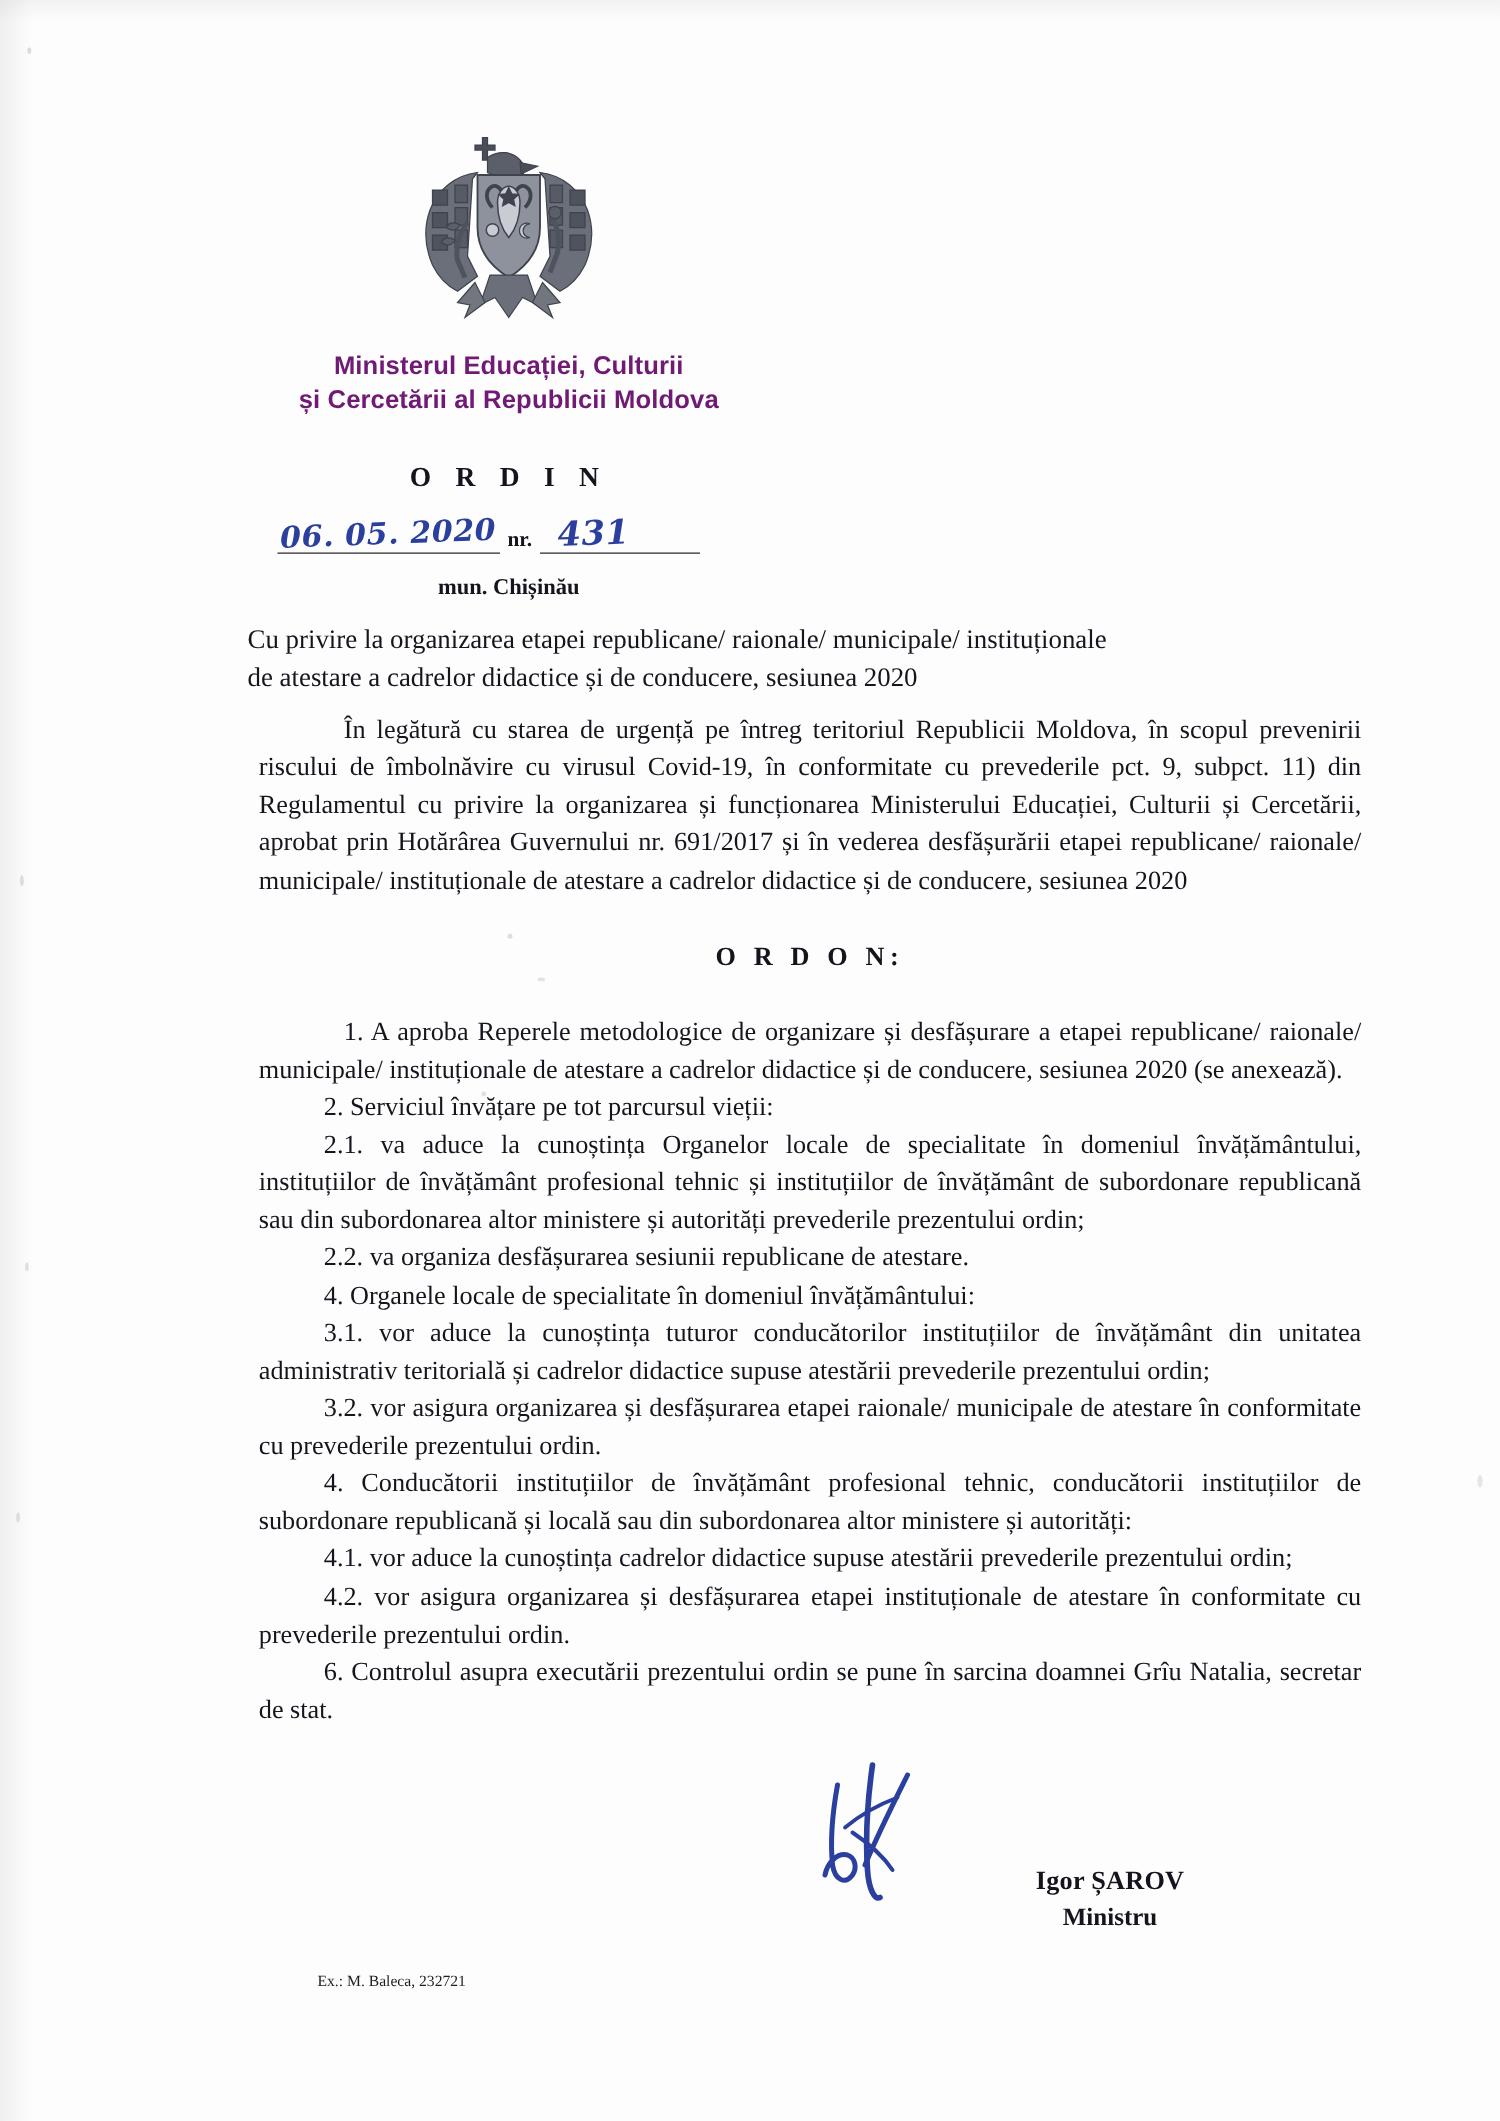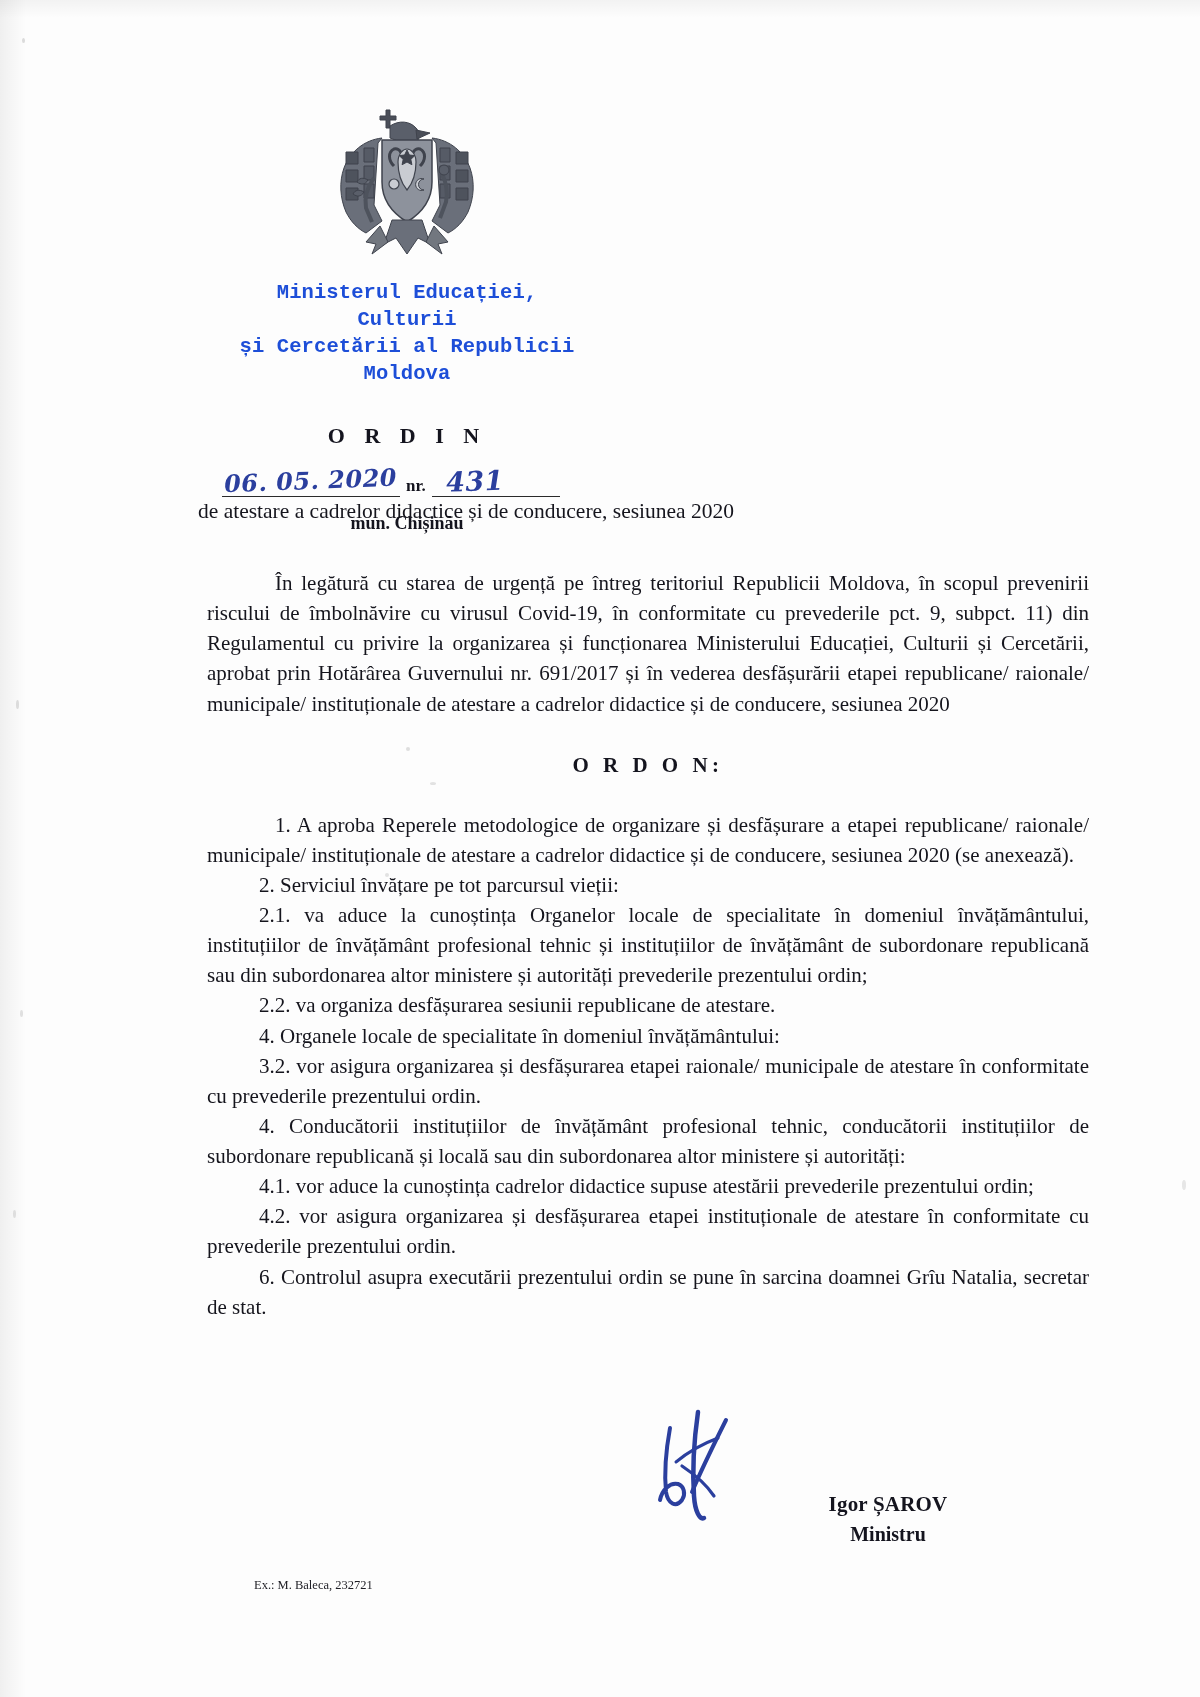--- a/index.html
+++ b/index.html
@@ -51,26 +51,26 @@
   }
   .emblem-box {
     width: 190px;
     height: 165px;
     margin: 0 auto 14px auto;
     position: relative;
   }
   .emblem-box svg { display: block; width: 100%; height: 100%; }
 
   .ministry-name {
-    font-family: Liberation Mono, monospace;
+    font-family: Liberation Sans, sans-serif;
     font-weight: bold;
     font-size: 20.5px;
     line-height: 1.32;
     letter-spacing: 0.1px;
-    color: #1d4ed8;
+    color: #701a75;
   }
   .ministry-name .l2 { display: block; }
 
   .order-word {
     margin-top: 36px;
     font-family: "Liberation Serif", serif;
     font-weight: bold;
     font-size: 22px;
     letter-spacing: 7px;
     color: #14141e;
@@ -287,34 +287,36 @@
       <span class="nr-label">nr.</span>
       <div class="nr-slot">
         <span class="handwriting hw-nr">431</span>
       </div>
     </div>
 
     <div class="city">mun. Chișinău</div>
   </div>
 
   <div class="subject">
+    <div>Cu privire la organizarea etapei republicane/ raionale/ municipale/ instituționale</div>
     <div>de atestare a cadrelor didactice și de conducere, sesiunea 2020</div>
   </div>
 
   <div class="content">
 
     <p class="para indent">În legătură cu starea de urgență pe întreg teritoriul Republicii Moldova, în scopul prevenirii riscului de îmbolnăvire cu virusul Covid-19, în conformitate cu prevederile pct. 9, subpct. 11) din Regulamentul cu privire la organizarea și funcționarea Ministerului Educației, Culturii și Cercetării, aprobat prin Hotărârea Guvernului nr. 691/2017 și în vederea desfășurării etapei republicane/ raionale/ municipale/ instituționale de atestare a cadrelor didactice și de conducere, sesiunea 2020</p>
 
     <div class="ordon">O R D O N:</div>
 
     <p class="para indent clause">1. A aproba Reperele metodologice de organizare și desfășurare a etapei republicane/ raionale/ municipale/ instituționale de atestare a cadrelor didactice și de conducere, sesiunea 2020 (se anexează).</p>
     <p class="para indent-sm clause">2. Serviciul învățare pe tot parcursul vieții:</p>
     <p class="para indent-sm clause">2.1. va aduce la cunoștința Organelor locale de specialitate în domeniul învățământului, instituțiilor de învățământ profesional tehnic și instituțiilor de învățământ de subordonare republicană sau din subordonarea altor ministere și autorități prevederile prezentului ordin;</p>
     <p class="para indent-sm clause">2.2. va organiza desfășurarea sesiunii republicane de atestare.</p>
     <p class="para indent-sm clause">4. Organele locale de specialitate în domeniul învățământului:</p>
+    <p class="para indent-sm clause">3.1. vor aduce la cunoștința tuturor conducătorilor instituțiilor de învățământ din unitatea administrativ teritorială și cadrelor didactice supuse atestării prevederile prezentului ordin;</p>
     <p class="para indent-sm clause">3.2. vor asigura organizarea și desfășurarea etapei raionale/ municipale de atestare în conformitate cu prevederile prezentului ordin.</p>
     <p class="para indent-sm clause">4. Conducătorii instituțiilor de învățământ profesional tehnic, conducătorii instituțiilor de subordonare republicană și locală sau din subordonarea altor ministere și autorități:</p>
     <p class="para indent-sm clause">4.1. vor aduce la cunoștința cadrelor didactice supuse atestării prevederile prezentului ordin;</p>
     <p class="para indent-sm clause">4.2. vor asigura organizarea și desfășurarea etapei instituționale de atestare în conformitate cu prevederile prezentului ordin.</p>
     <p class="para indent-sm clause">6. Controlul asupra executării prezentului ordin se pune în sarcina doamnei Grîu Natalia, secretar de stat.</p>
   </div>
 
   <div class="signature-area">
     <div class="sig-mark">
       <svg width="210" height="125" viewBox="0 0 210 125" xmlns="http://www.w3.org/2000/svg" aria-hidden="true">

